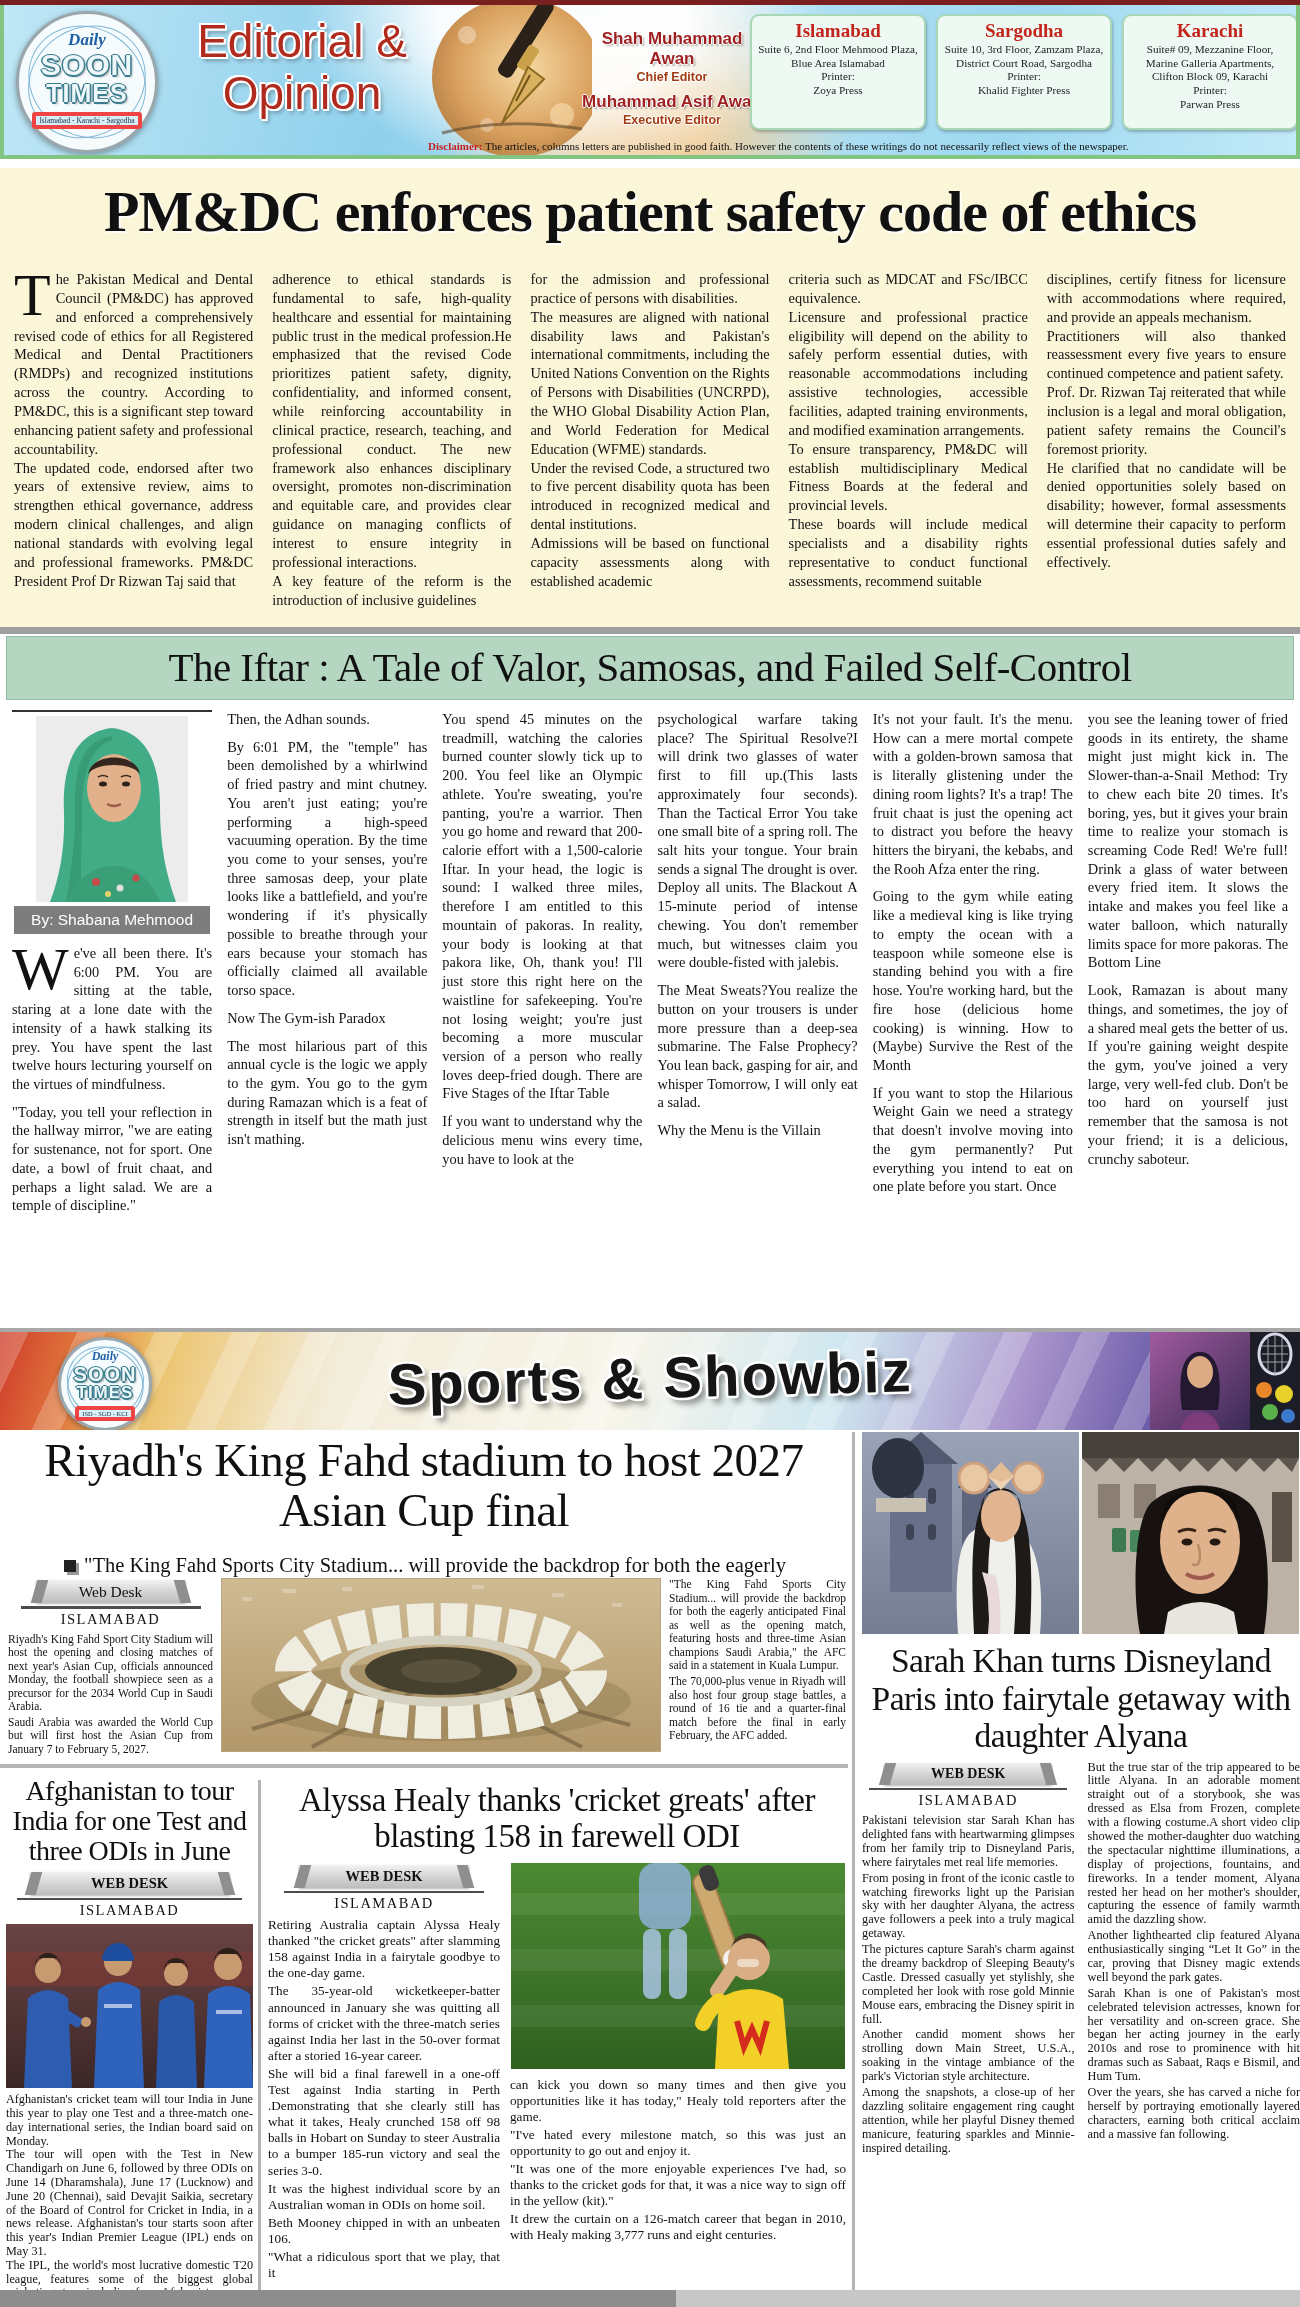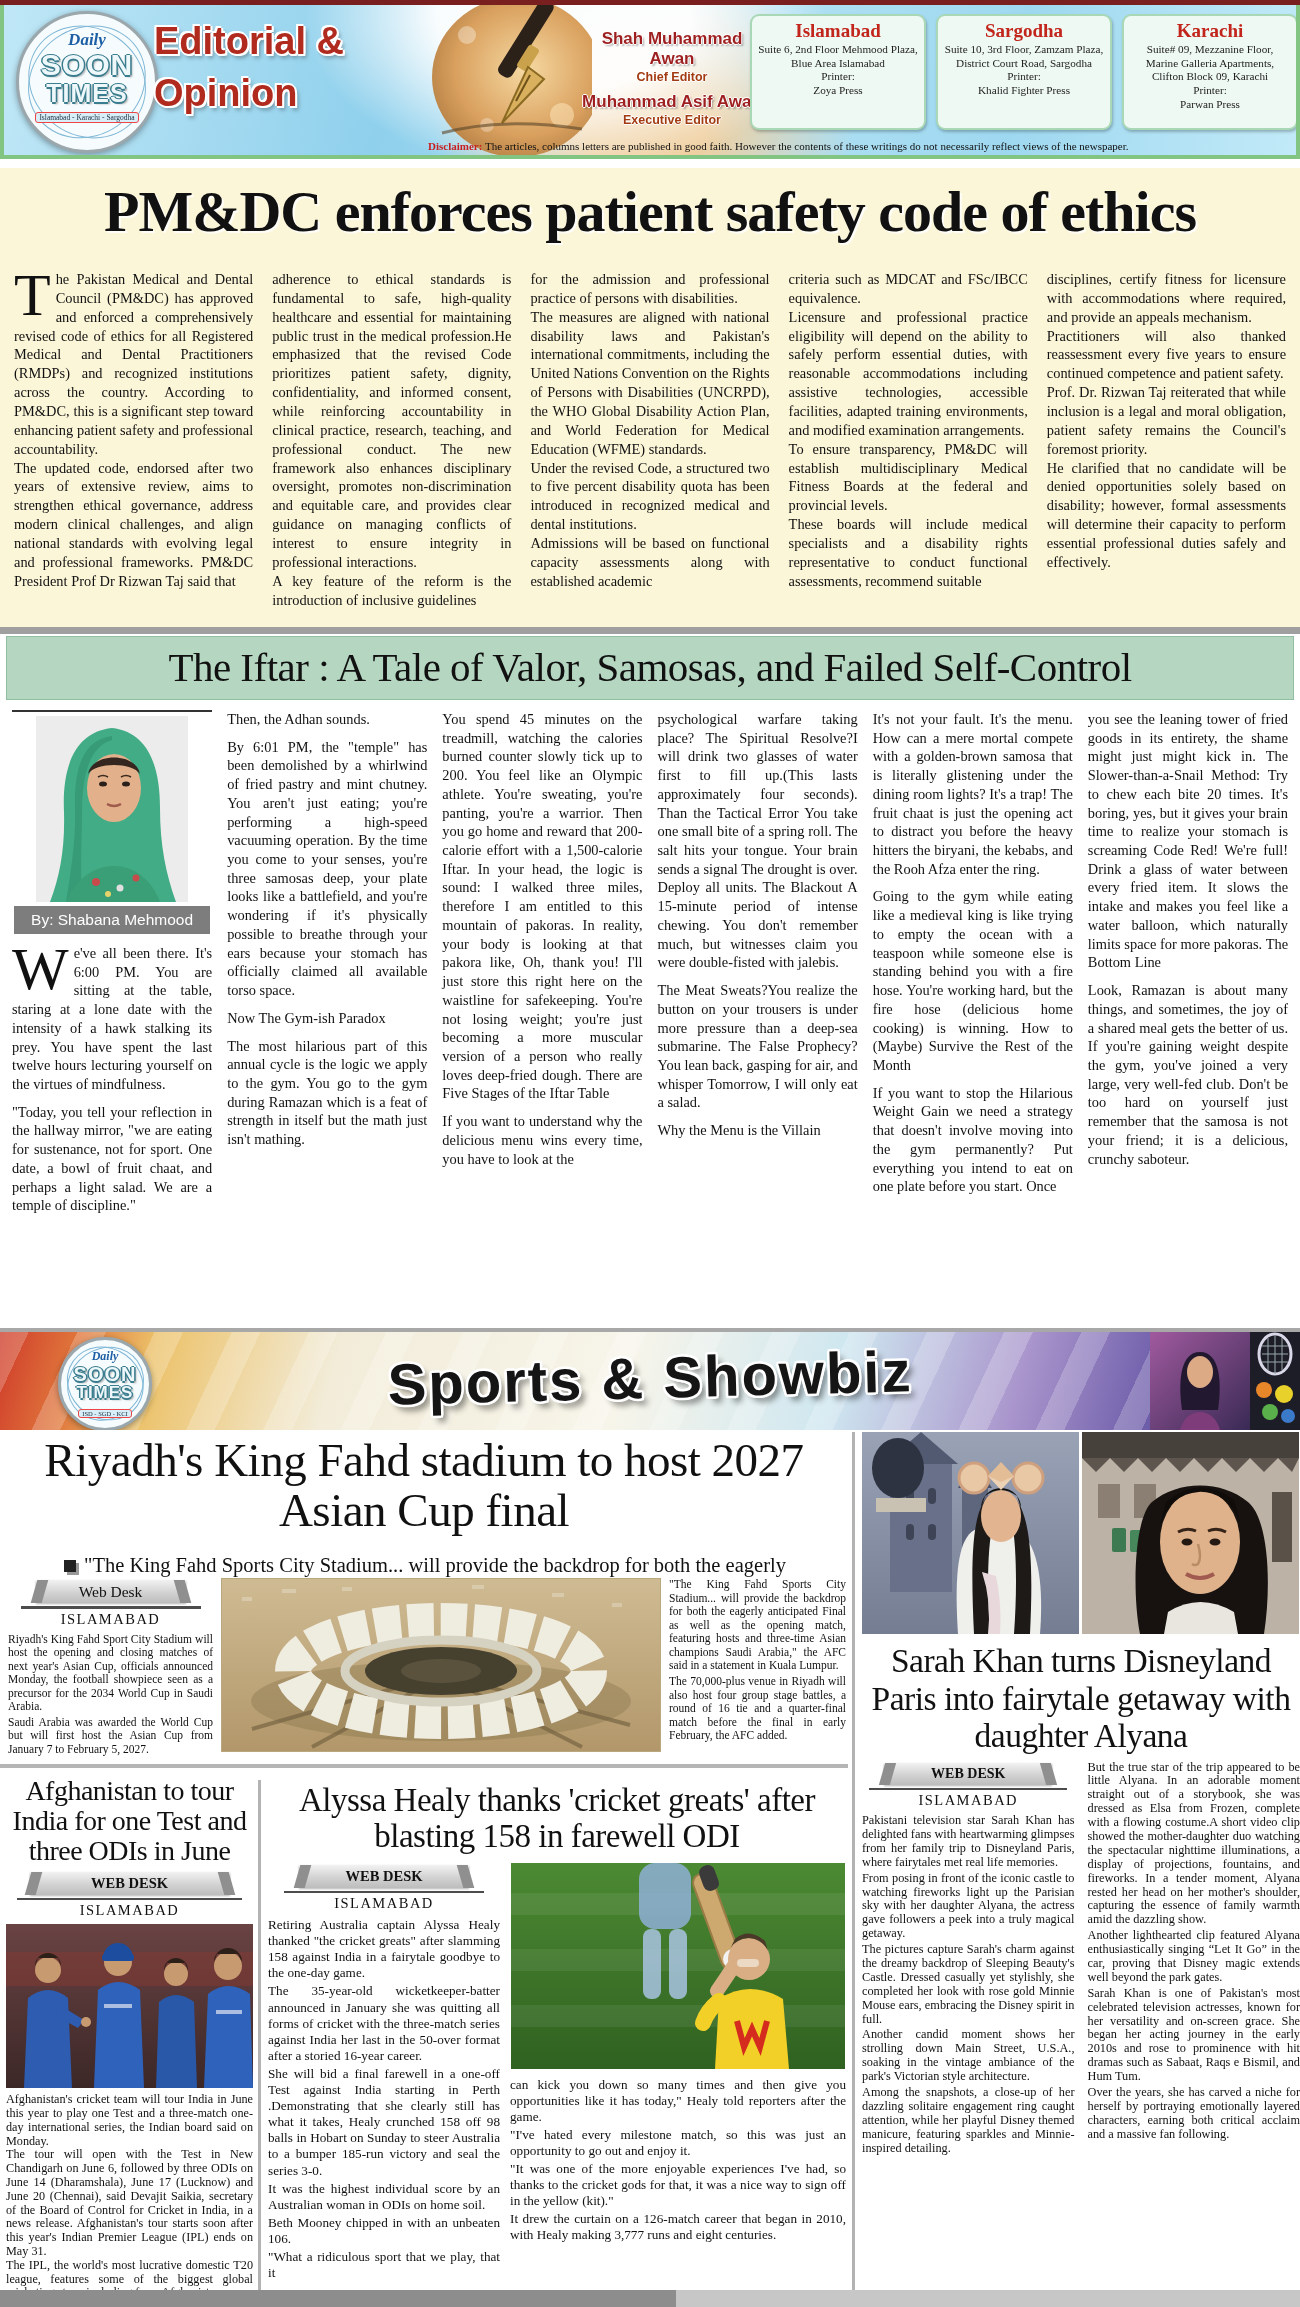--- a/index.html
+++ b/index.html
@@ -20,23 +20,23 @@
          border:1.5px solid #7fb7d6;border-radius:50%;}
   .globe::before{transform:rotate(55deg);}
   .globe::after{transform:rotate(-55deg);}
   .mh-logo{left:12px;top:6px;width:136px;height:136px;}
   .logo-daily{font-style:italic;font-weight:700;color:#1d5fa5;font-size:17px;margin-top:16px;}
   .logo-big{font-family:"Liberation Sans",sans-serif;font-weight:900;letter-spacing:1px;color:#eef8fb;
      text-shadow:-1.5px 0 #3a7d8e,1.5px 0 #3a7d8e,0 -1.5px #3a7d8e,0 1.5px #3a7d8e,2px 2px 2px rgba(0,0,0,.35);}
   .mh-logo .s1{font-size:30px;line-height:30px;}
   .mh-logo .s2{font-size:25px;line-height:26px;}
   .logo-cities{position:relative;z-index:2;display:inline-block;margin-top:6px;font-size:7.5px;
-     background:#d8eef8;border:1px solid #ef4444;border-radius:3px;padding:0 3px;color:#234;}
-  .mh-title{position:absolute;left:150px;top:10px;width:296px;
-     font-family:"Liberation Sans",sans-serif;font-weight:700;color:#b02a1e;font-size:38px;line-height:52px;
+     background:#d8eef8;border:4px solid #ef4444;border-radius:3px;padding:0 3px;color:#234;}
+  .mh-title{position:absolute;left:150px;top:10px;width:296px;text-align:center;
+     font-family:"Liberation Sans",sans-serif;font-weight:400;color:#b02a1e;font-size:46px;line-height:52px;
      text-shadow:-2px 0 #fff,2px 0 #fff,0 -2px #fff,0 2px #fff,2px 2px #fff,-2px -2px #fff,3px 4px 4px rgba(0,0,0,.35);}
   .mh-pen{position:absolute;left:428px;top:0;width:160px;height:150px;}
   .mh-editors{position:absolute;left:578px;top:24px;width:180px;text-align:center;
      font-family:"Liberation Sans",sans-serif;}
   .ed-name{font-size:17px;font-weight:900;color:#9e1f1f;
      text-shadow:-1px 0 #fff,1px 0 #fff,0 -1px #fff,0 1px #fff,2px 2px 2px rgba(0,0,0,.3);}
   .ed-title{font-size:12.5px;font-weight:900;color:#a33b12;margin:1px 0 8px;
      text-shadow:-1px 0 #fff,1px 0 #fff,0 -1px #fff,0 1px #fff;}
   .mh-offices{position:absolute;left:746px;top:9px;display:flex;gap:10px;}
   .office{width:160px;height:104px;background:#eff9f3;border:2px solid #a8d8b6;border-radius:9px;

